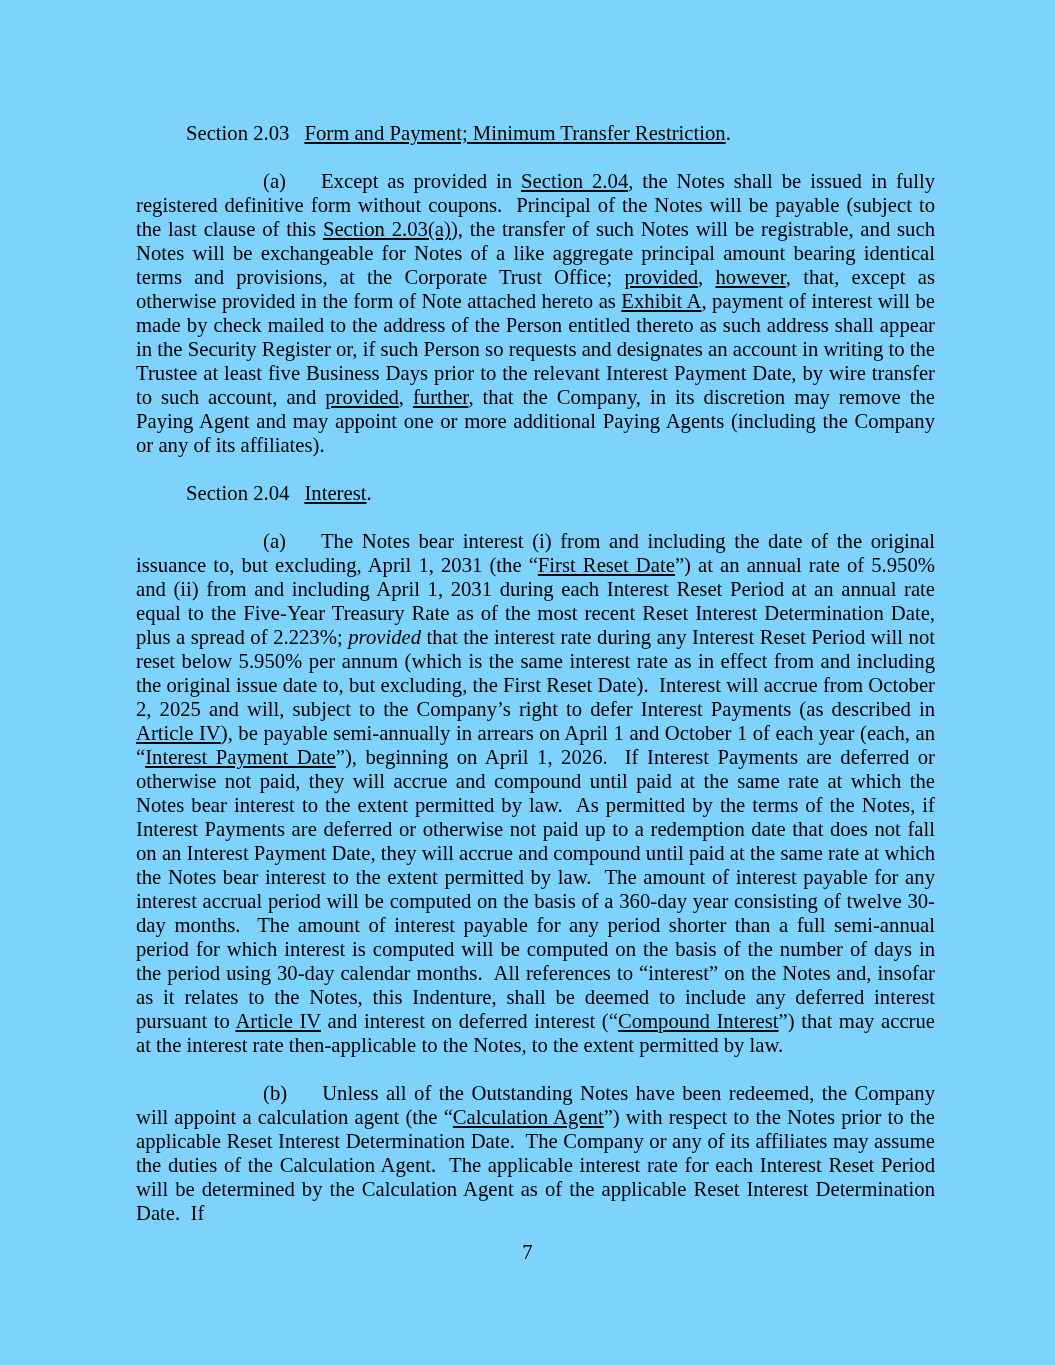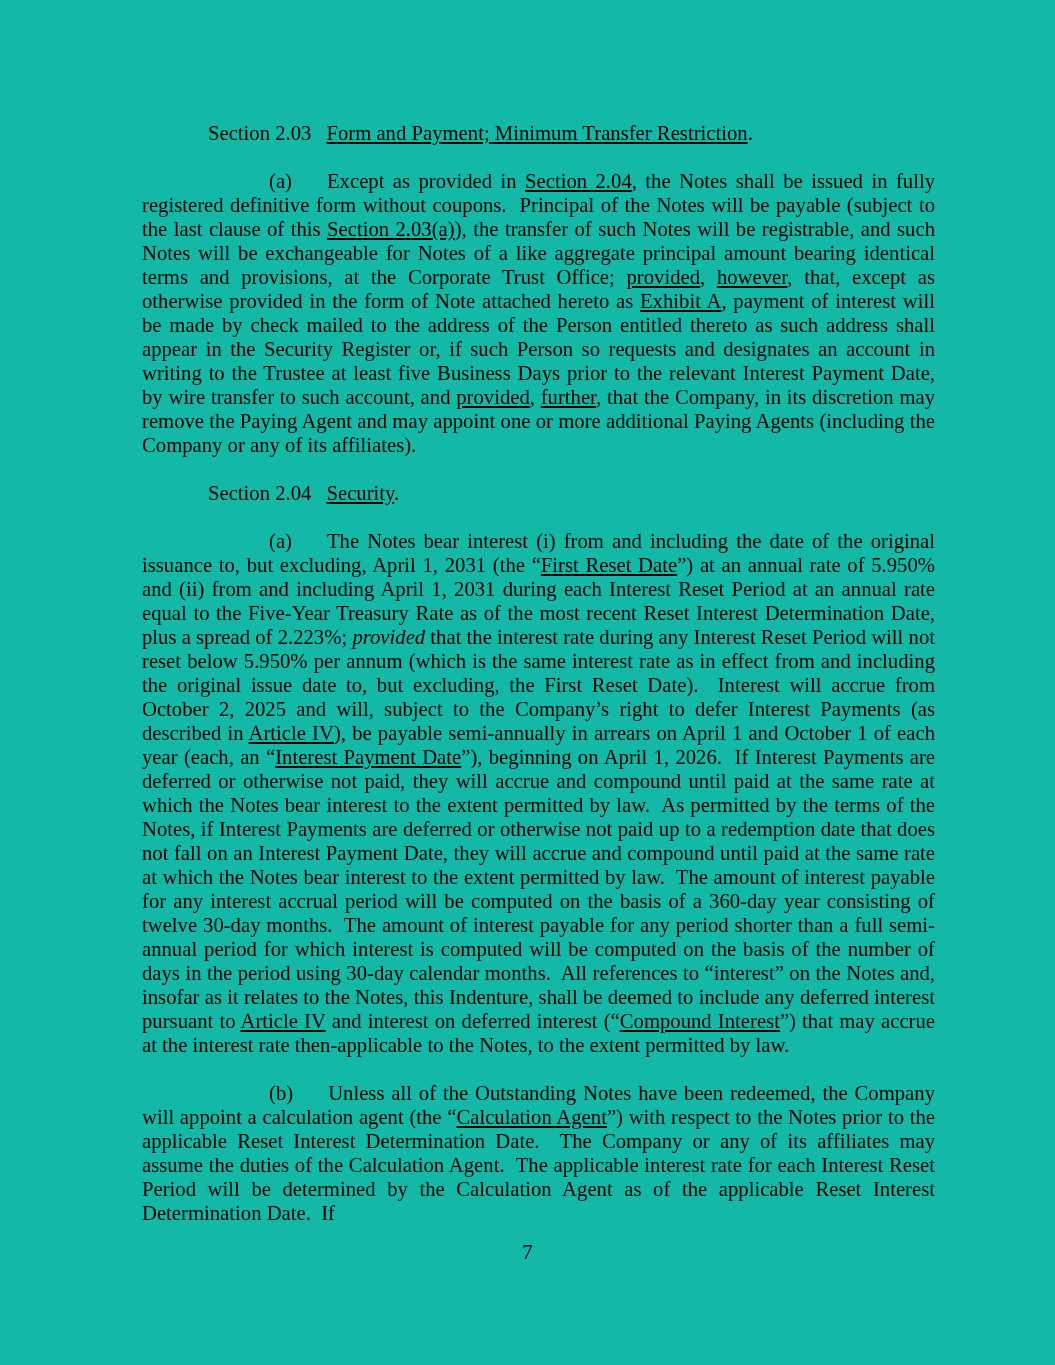--- a/index.html
+++ b/index.html
@@ -2,30 +2,29 @@
 <html><head>
 <meta charset="utf-8">
 <style>
   * { margin: 0; padding: 0; box-sizing: border-box; }
   html, body { background: #ffffff; }
   .page {
     position: relative;
     width: 1055px;
     height: 1365px;
     margin: 0 auto;
-    background: #14b8a6;
+    background: #7dd3fc;
     color: #000000;
     font-family: "Liberation Serif", serif;
     font-size: 20.7px;
     line-height: 24px;
     overflow: hidden;
-    padding-left: 22px;
   }
   .content { padding: 121px 120px 0 120px; }
-  .content > * + * { margin-top: 24px; }
+  .content > * + * { margin-top: 24px; margin-left: 16px; }
   .heading { margin-left: 66px; text-align: left; }
   .para { text-align: justify; text-indent: 127px; }
   .u { text-decoration: underline; }
   .i { font-style: italic; }
   .tab { display: inline-block; }
   .heading .tab { width: 15px; }
   .para .tab { width: 35px; }
   .footer {
     position: absolute;
     top: 1240px;
@@ -34,18 +33,18 @@
     text-align: center;
   }
 </style>
 </head>
 <body>
 
 <div class="page">
   <div class="content">
     <p class="heading"><span>Section 2.03</span><span class="tab"></span><span class="u">Form and Payment; Minimum Transfer Restriction</span><span>.</span></p>
     <p class="para"><span>(a)</span><span class="tab"></span><span>Except as provided in </span><span class="u">Section 2.04</span><span>, the Notes shall be issued in fully registered definitive form without coupons.&nbsp; Principal of the Notes will be payable (subject to the last clause of this </span><span class="u">Section 2.03(a)</span><span>), the transfer of such Notes will be registrable, and such Notes will be exchangeable for Notes of a like aggregate principal amount bearing identical terms and provisions, at the Corporate Trust Office; </span><span class="u">provided</span><span>, </span><span class="u">however</span><span>, that, except as otherwise provided in the form of Note attached hereto as </span><span class="u">Exhibit A</span><span>, payment of interest will be made by check mailed to the address of the Person entitled thereto as such address shall appear in the Security Register or, if such Person so requests and designates an account in writing to the Trustee at least five Business Days prior to the relevant Interest Payment Date, by wire transfer to such account, and </span><span class="u">provided</span><span>, </span><span class="u">further</span><span>, that the Company, in its discretion may remove the Paying Agent and may appoint one or more additional Paying Agents (including the Company or any of its affiliates).</span></p>
-    <p class="heading"><span>Section 2.04</span><span class="tab"></span><span class="u">Security</span><span>.</span></p>
+    <p class="heading"><span>Section 2.04</span><span class="tab"></span><span class="u">Interest</span><span>.</span></p>
     <p class="para"><span>(a)</span><span class="tab"></span><span>The Notes bear interest (i) from and including the date of the original issuance to, but excluding, April 1, 2031 (the “</span><span class="u">First Reset Date</span><span>”) at an annual rate of 5.950% and (ii) from and including April 1, 2031 during each Interest Reset Period at an annual rate equal to the Five-Year Treasury Rate as of the most recent Reset Interest Determination Date, plus a spread of 2.223%; </span><span class="i">provided</span><span> that the interest rate during any Interest Reset Period will not reset below 5.950% per annum (which is the same interest rate as in effect from and including the original issue date to, but excluding, the First Reset Date).&nbsp; Interest will accrue from October 2, 2025 and will, subject to the Company’s right to defer Interest Payments (as described in </span><span class="u">Article IV</span><span>), be payable semi-annually in arrears on April 1 and October 1 of each year (each, an “</span><span class="u">Interest Payment Date</span><span>”), beginning on April 1, 2026.&nbsp; If Interest Payments are deferred or otherwise not paid, they will accrue and compound until paid at the same rate at which the Notes bear interest to the extent permitted by law.&nbsp; As permitted by the terms of the Notes, if Interest Payments are deferred or otherwise not paid up to a redemption date that does not fall on an Interest Payment Date, they will accrue and compound until paid at the same rate at which the Notes bear interest to the extent permitted by law.&nbsp; The amount of interest payable for any interest accrual period will be computed on the basis of a 360-day year consisting of twelve 30-day months.&nbsp; The amount of interest payable for any period shorter than a full semi-annual period for which interest is computed will be computed on the basis of the number of days in the period using 30-day calendar months.&nbsp; All references to “interest” on the Notes and, insofar as it relates to the Notes, this Indenture, shall be deemed to include any deferred interest pursuant to </span><span class="u">Article IV</span><span> and interest on deferred interest (“</span><span class="u">Compound Interest</span><span>”) that may accrue at the interest rate then-applicable to the Notes, to the extent permitted by law.</span></p>
     <p class="para"><span>(b)</span><span class="tab"></span><span>Unless all of the Outstanding Notes have been redeemed, the Company will appoint a calculation agent (the “</span><span class="u">Calculation Agent</span><span>”) with respect to the Notes prior to the applicable Reset Interest Determination Date.&nbsp; The Company or any of its affiliates may assume the duties of the Calculation Agent.&nbsp; The applicable interest rate for each Interest Reset Period will be determined by the Calculation Agent as of the applicable Reset Interest Determination Date.&nbsp; If</span></p>
   </div>
   <div class="footer">7</div>
 </div>
 
 </body></html>

